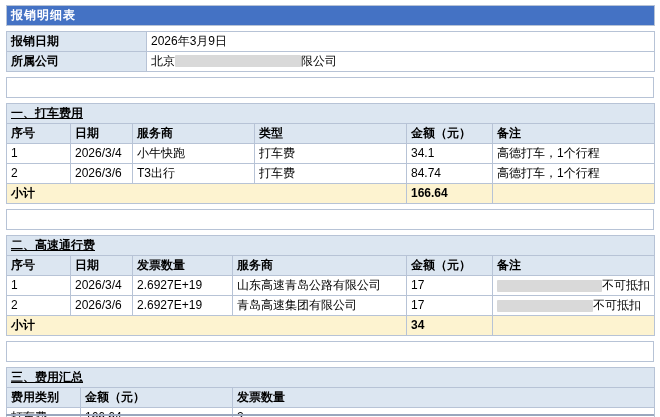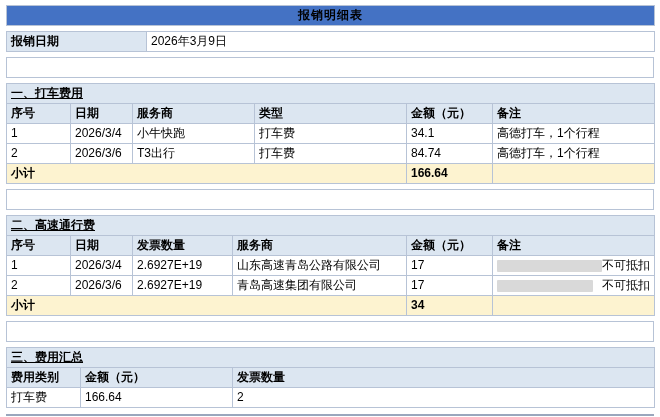--- a/index.html
+++ b/index.html
@@ -34,23 +34,23 @@
     padding: 0 4px;
     font-size: 12px;
     line-height: 17px;
     vertical-align: middle;
     overflow: hidden;
     white-space: nowrap;
   }
   
   .title-row td {
     background: #4472c4;
-    color: #000000;
-    font-weight: bold;
-    text-align: center;
+    color: #ffffff;
+    font-weight: bold;
+    text-align: left;
     font-size: 14px;
     height: 24px;
     border: 1px solid #4472c4;
     letter-spacing: 1px;
   }
   
   .info-label {
     background: #dce6f1;
     font-weight: bold;
     width: 140px;
@@ -86,21 +86,20 @@
   .redact {
     display: inline-block;
     background: #d9d9d9;
     height: 12px;
     vertical-align: -2px;
     border-radius: 1px;
   }
   .cell-flex {
     display: flex;
     align-items: center;
-    justify-content: space-between;
     width: 100%;
   }
   .note-redact-wide {
     width: 120px;
   }
   .note-redact-short {
     width: 96px;
   }
   .bottom-rule {
     position: absolute;
@@ -129,20 +128,26 @@
 
   <table class="grid">
     <colgroup>
       <col style="width:140px">
       <col style="width:508px">
     </colgroup>
     <tbody>
         <tr>
       <td class="info-label">报销日期</td>
       <td class="info-value">2026年3月9日</td>
+    </tr>
+    <tr>
+      <td class="info-label">所属公司</td>
+      <td class="info-value">
+        <span>北京</span><span class="redact" style="width:126px"></span><span>限公司</span>
+      </td>
     </tr>
   </tbody>
     </table>
 
   <table class="grid">
     <tbody>
         <tr class="spacer">
           <td></td>
         </tr>
   </tbody>

